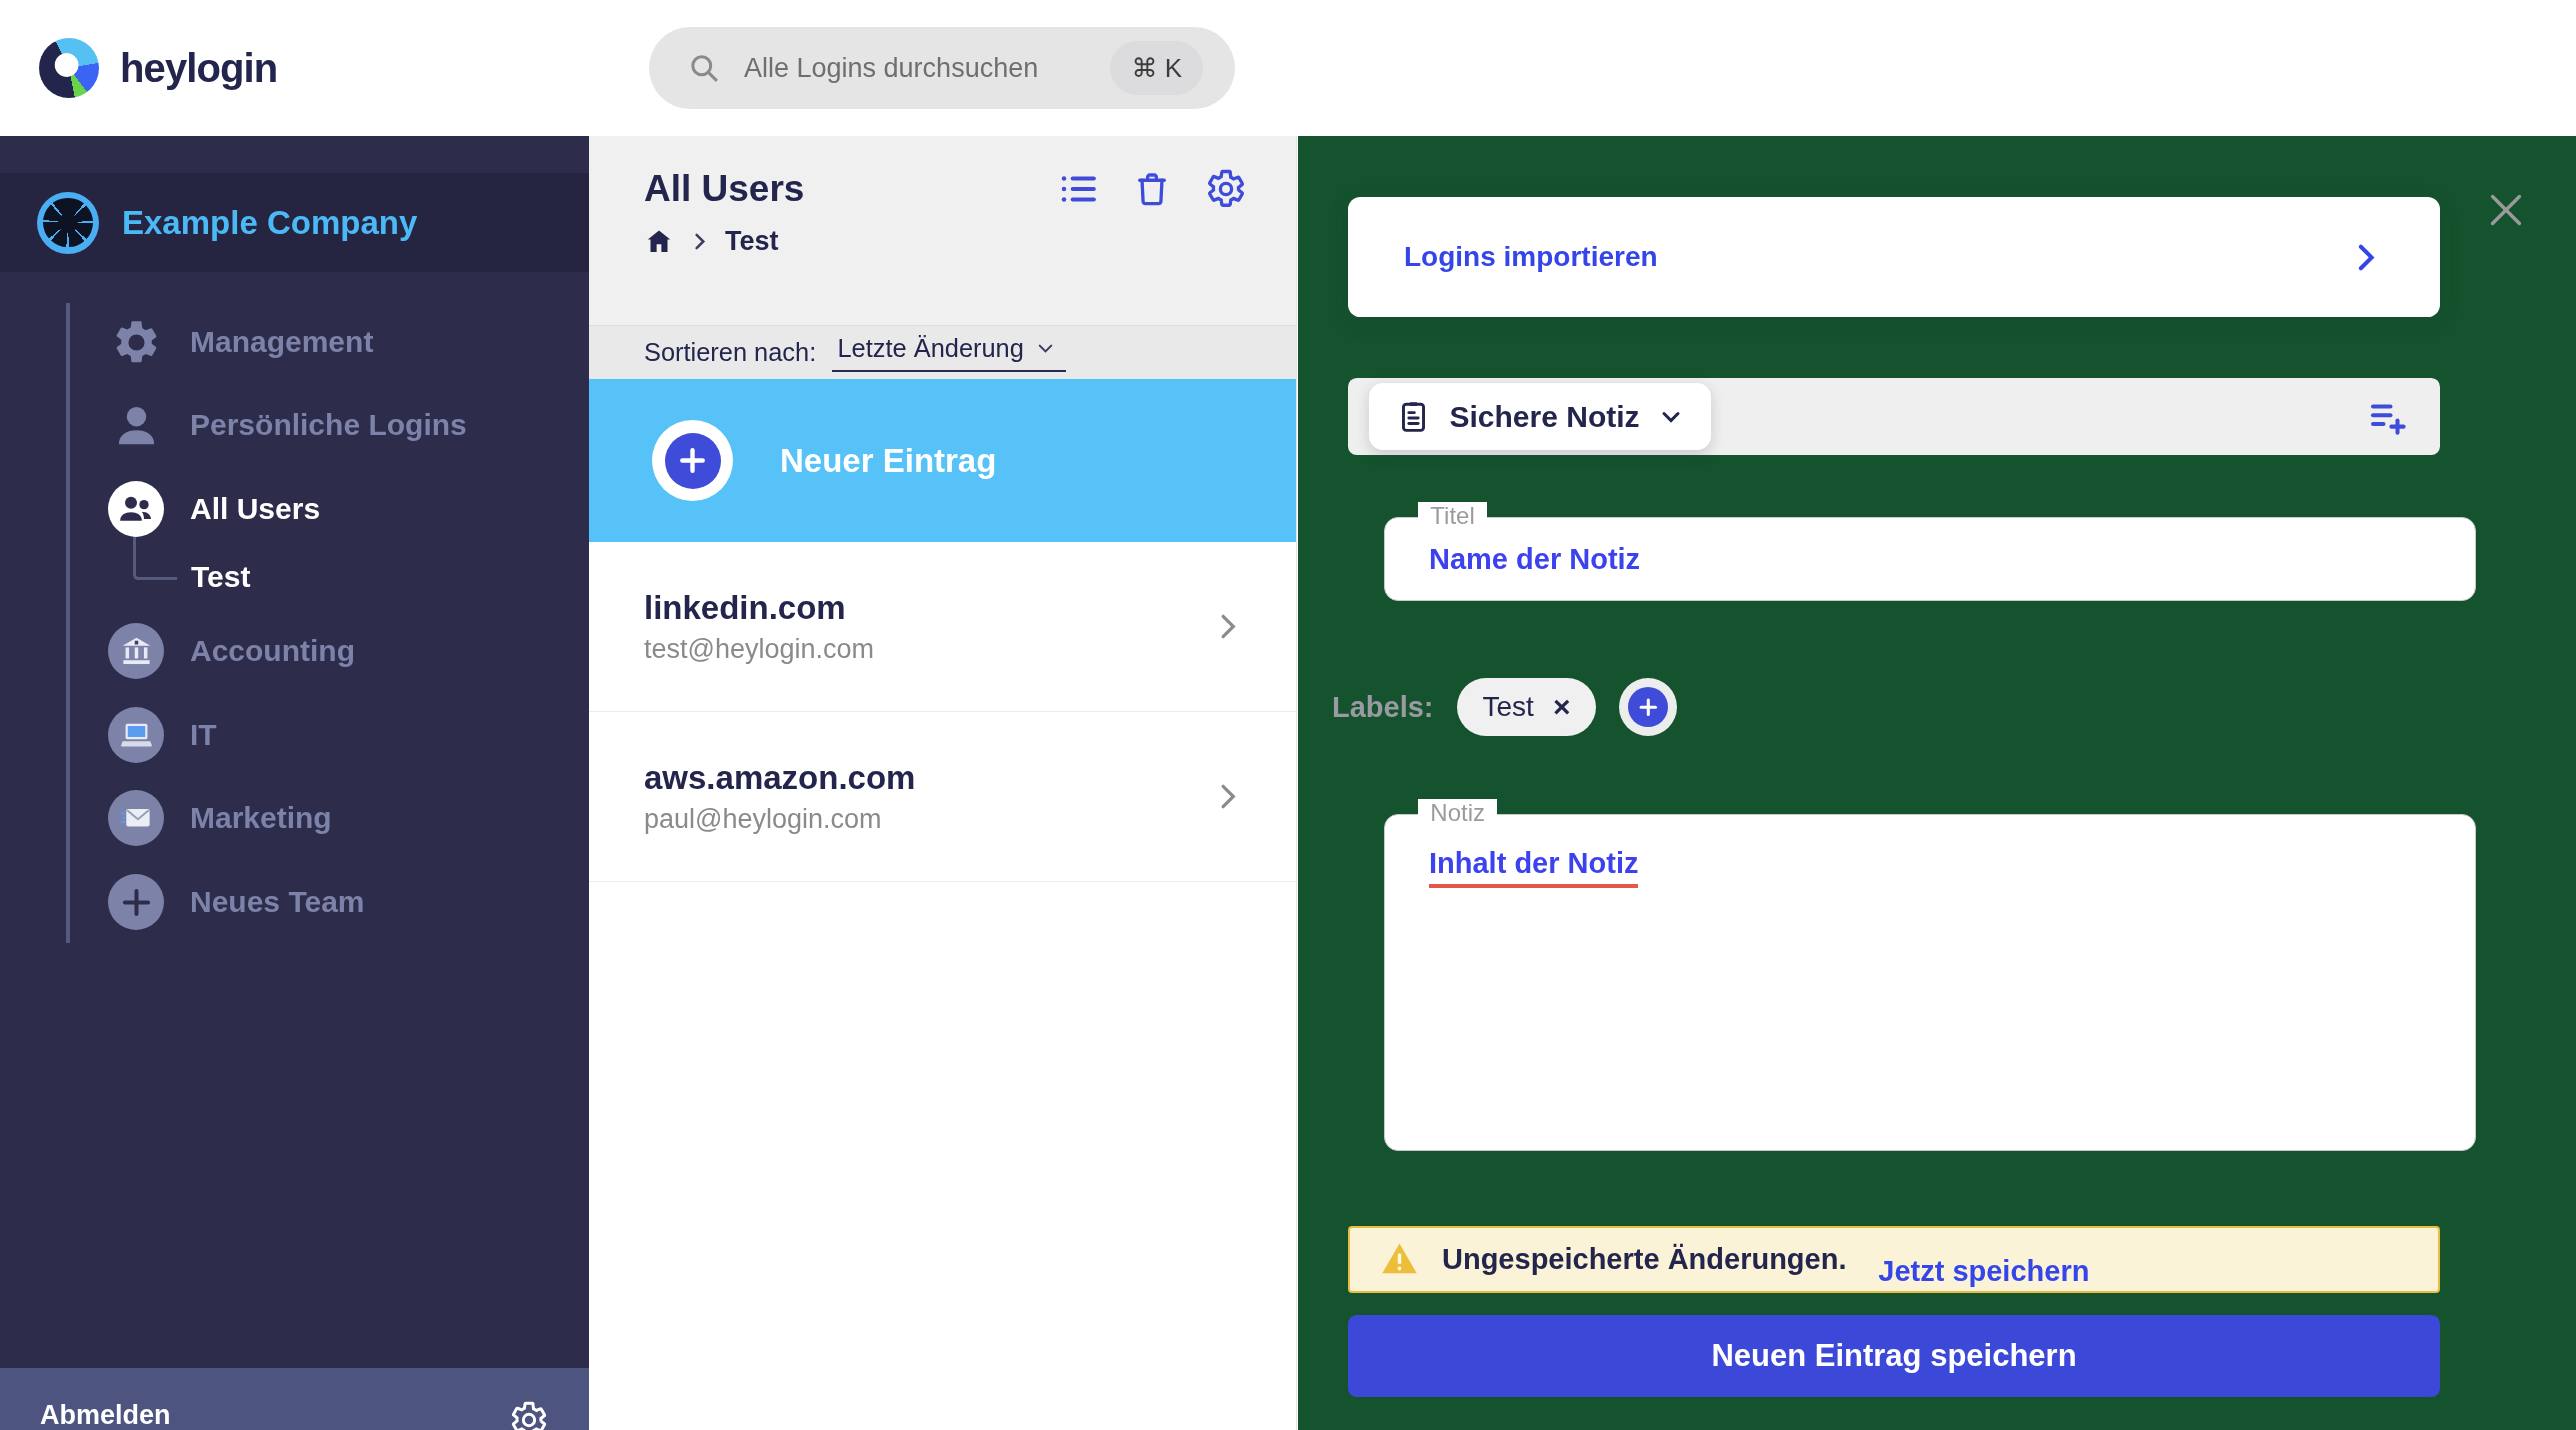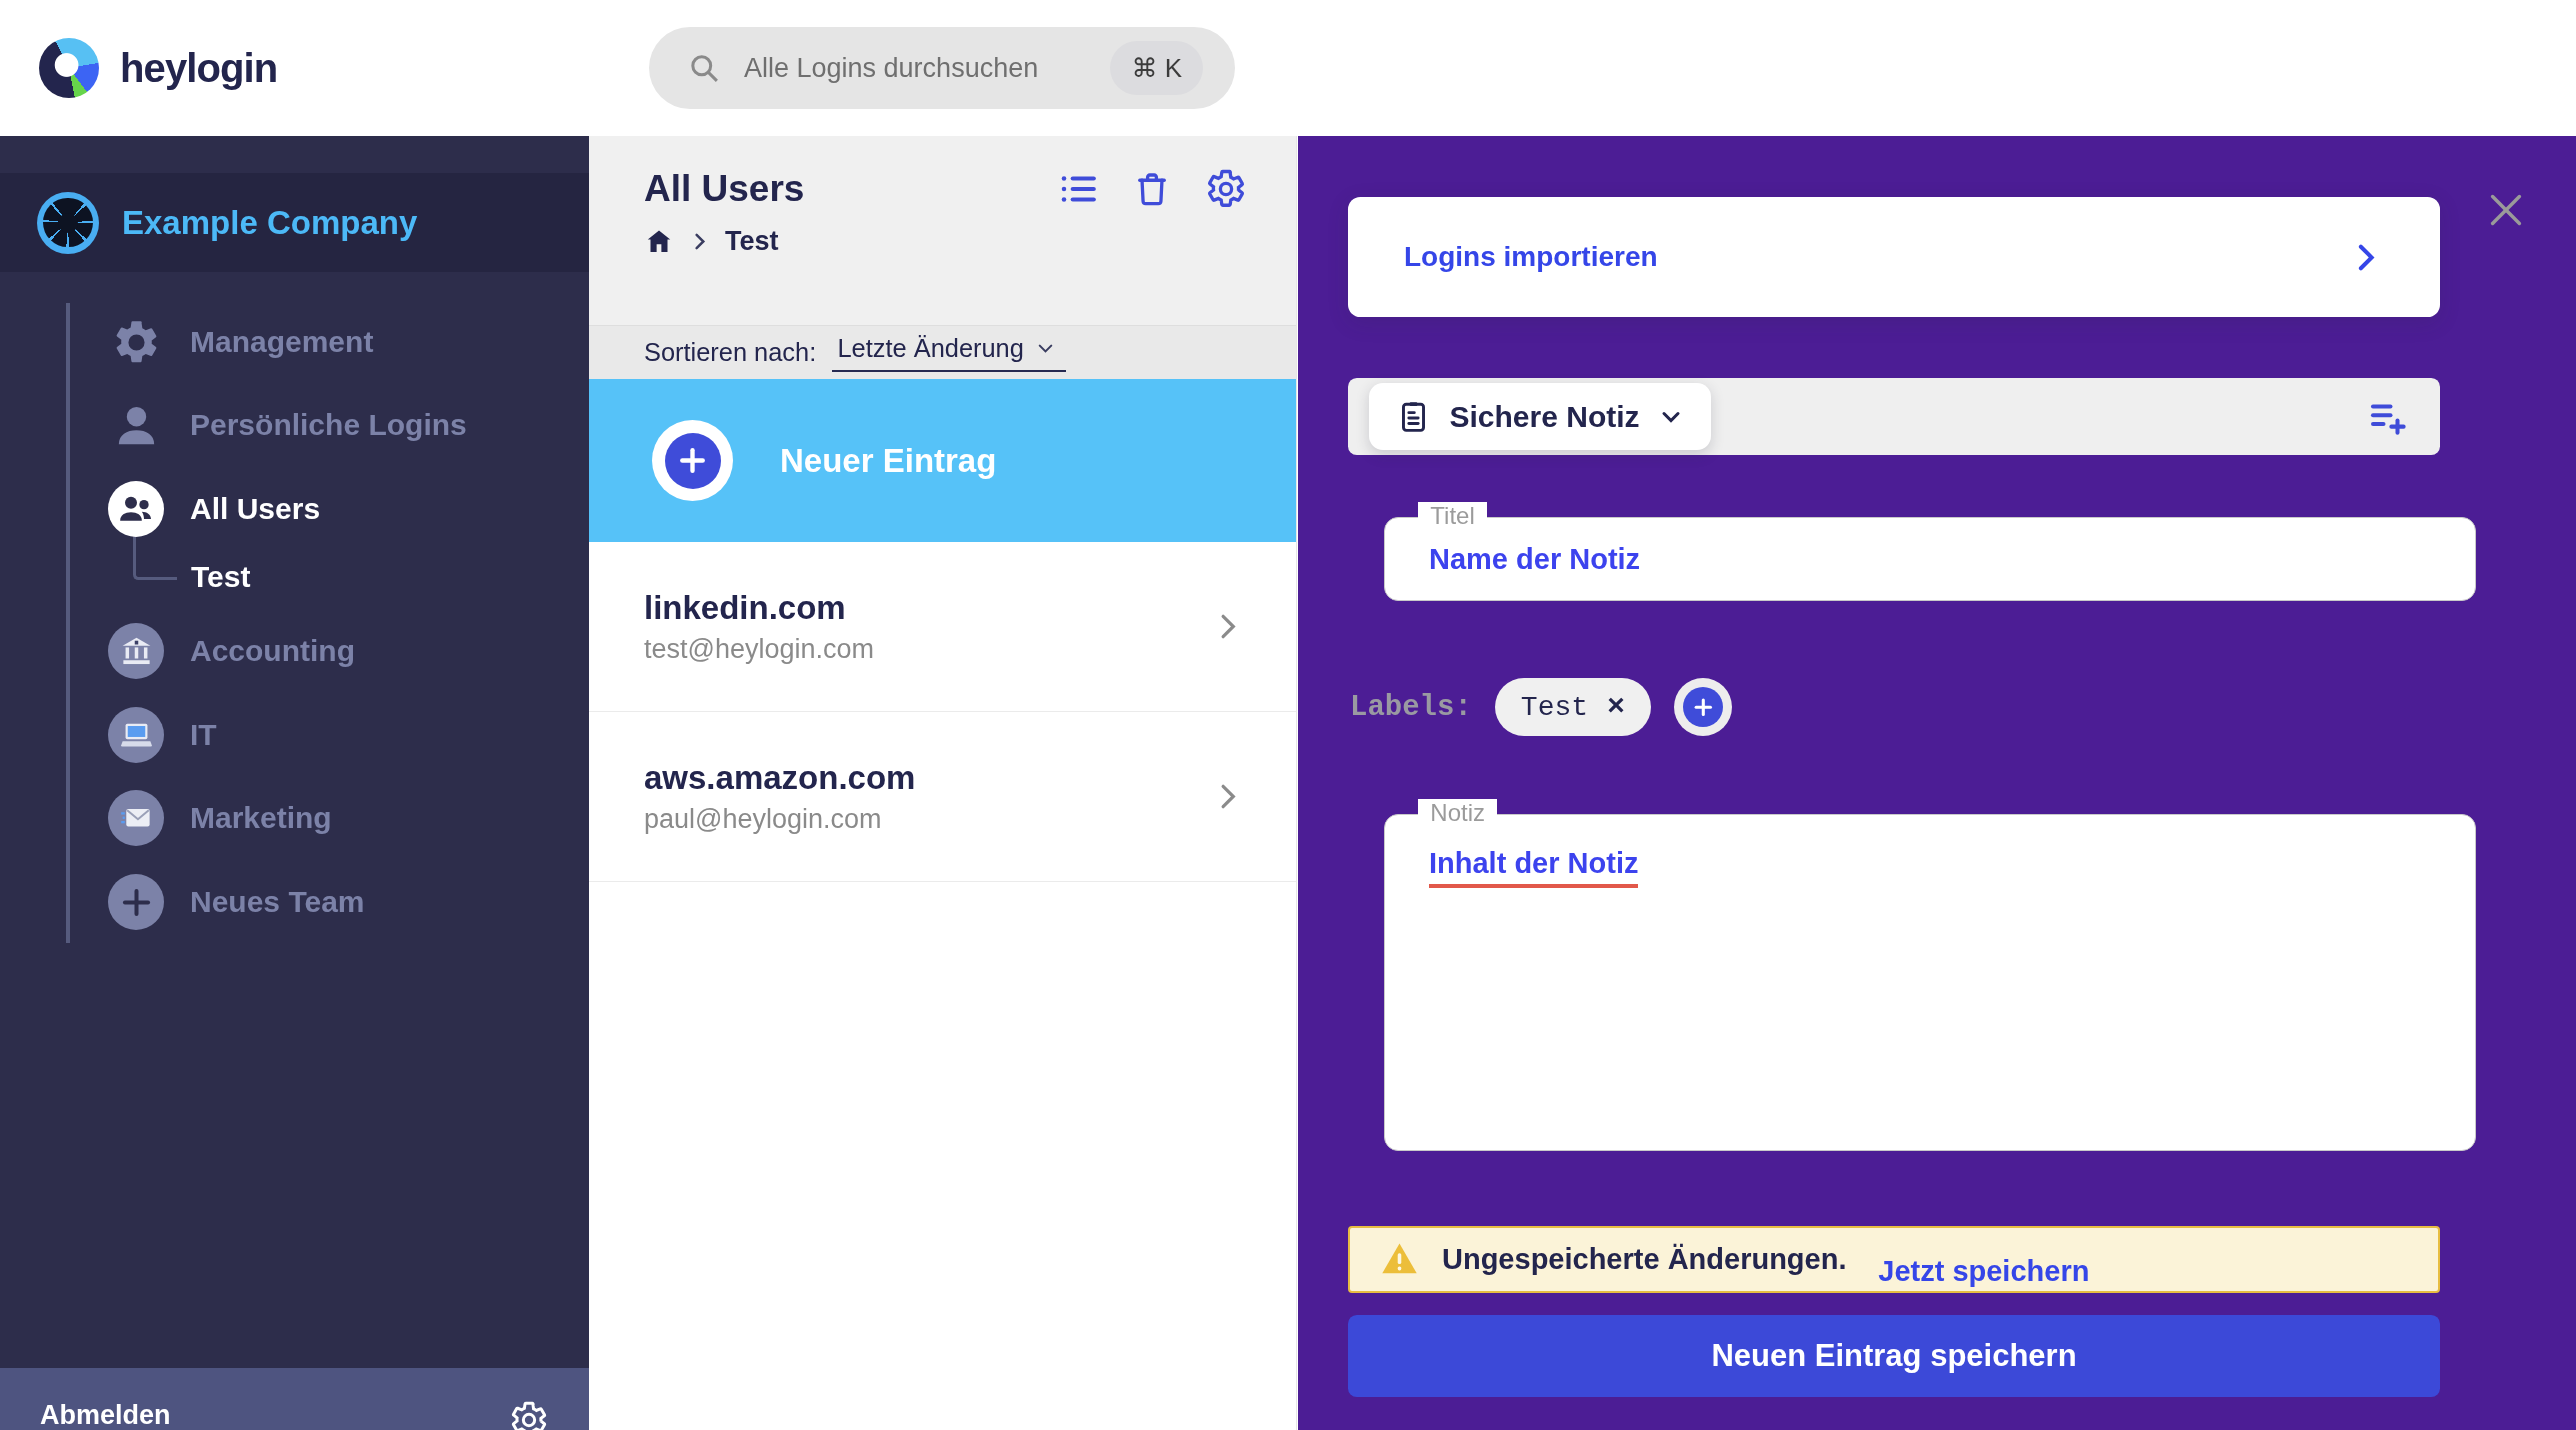--- a/index.html
+++ b/index.html
@@ -64,37 +64,37 @@
   .ne-inner { width: 56px; height: 56px; border-radius: 50%; background: #3f4cd9; display: flex; align-items: center; justify-content: center; }
   .ne-inner svg { width: 35px; height: 35px; color: #fff; }
   .ne-label { color: #ffffff; font-size: 33px; font-weight: bold; margin-left: 47px; }
   .entry { height: 170px; background: #fff; border-bottom: 1.8px solid #ebebeb; display: flex; align-items: center; padding: 0 51px 0 55px; cursor: pointer; }
   .entry .etexts { display: flex; flex-direction: column; gap: 7px; }
   .entry .etitle { font-size: 33px; font-weight: bold; color: #23254d; }
   .entry .esub { font-size: 27px; color: #8a8a8a; }
   .entry .chevron { margin-left: auto; width: 35px; height: 35px; color: #8b8b8b; }
 
   
-  .detail { position: absolute; left: 1298px; top: 136px; width: 1278px; height: 1295px; background: #4c1d95; }
+  .detail { position: absolute; left: 1298px; top: 136px; width: 1278px; height: 1295px; background: #14532d; }
   .close-x { position: absolute; left: 1185px; top: 51px; width: 46px; height: 46px; color: #9a9a9a; cursor: pointer; }
   .import-card { position: absolute; left: 50px; top: 61px; width: 1092px; height: 120px; background: #fff; border-radius: 12.3px; box-shadow: 0 5.3px 21px rgba(40,40,60,0.14); display: flex; align-items: center; padding: 0 56px; cursor: pointer; }
   .import-label { color: #3546e8; font-size: 28px; font-weight: bold; }
   .import-card .chevron { margin-left: auto; width: 37px; height: 37px; color: #3546e8; }
   .type-strip { position: absolute; left: 50px; top: 242px; width: 1092px; height: 77px; background: #efefef; border-radius: 8.8px; display: flex; align-items: center; }
   .type-pill { margin-left: 21px; height: 67px; background: #ffffff; border-radius: 14px; box-shadow: 0 4.4px 14px rgba(40,40,60,0.18); display: flex; align-items: center; padding: 0 26px; gap: 17.5px; cursor: pointer; }
   .type-pill .note-ic { width: 37px; height: 37px; color: #23254d; }
   .type-pill .tlabel { font-size: 30px; font-weight: bold; color: #23254d; }
   .type-pill .chevd { width: 28px; height: 28px; color: #23254d; }
   .playlist-add { position: absolute; right: 32px; width: 42px; height: 42px; color: #3f4cd9; cursor: pointer; }
   .field { position: absolute; left: 50px; width: 1092px; border: 1.8px solid #c9c9c9; border-radius: 14px; background: #fff; margin-left: 36px; }
   .field .flabel { position: absolute; top: -16px; left: 33px; background: #ffffff; padding: 0 12.3px; color: #9b9b9b; font-size: 24px; }
   .field-title { top: 381px; height: 84px; }
   .field-title .fvalue { margin: 24.6px 0 0 44px; }
   .fvalue { font-size: 29px; font-weight: bold; color: #3c43ee; display: inline-block; }
-  .labels-row { position: absolute; left: 52px; top: 542px; height: 58px; display: flex; align-items: center; gap: 23px; font-family: Liberation Mono, monospace; }
+  .labels-row { position: absolute; left: 34px; top: 542px; height: 58px; display: flex; align-items: center; gap: 23px; }
   .labels-label { color: #9a9aa2; font-size: 29px; font-weight: bold; }
   .chip { background: #f0f0f0; border-radius: 29px; height: 58px; display: flex; align-items: center; padding: 0 26px; gap: 19px; }
   .chip .ctext { font-size: 28px; color: #23254d; }
   .chip .cx { font-size: 30px; font-weight: bold; color: #23254d; cursor: pointer; line-height: 1; }
   .add-label { width: 58px; height: 58px; border-radius: 50%; background: #ededed; display: flex; align-items: center; justify-content: center; cursor: pointer; }
   .add-label .ne-inner { width: 40px; height: 40px; }
   .add-label svg { width: 24.6px; height: 24.6px; color: #fff; }
   .field-note { top: 678px; height: 337px; }
   .field-note .fvalue { margin: 32px 0 0 44px; border-bottom: 4.4px solid #e2584a; padding-bottom: 3.5px; }
   .warnbox { position: absolute; left: 50px; top: 1090px; width: 1092px; height: 67px; background: #fbf3d8; border: 2.6px solid #e7bd42; border-radius: 4px; display: flex; align-items: center; padding: 0 30px; gap: 23px; }

